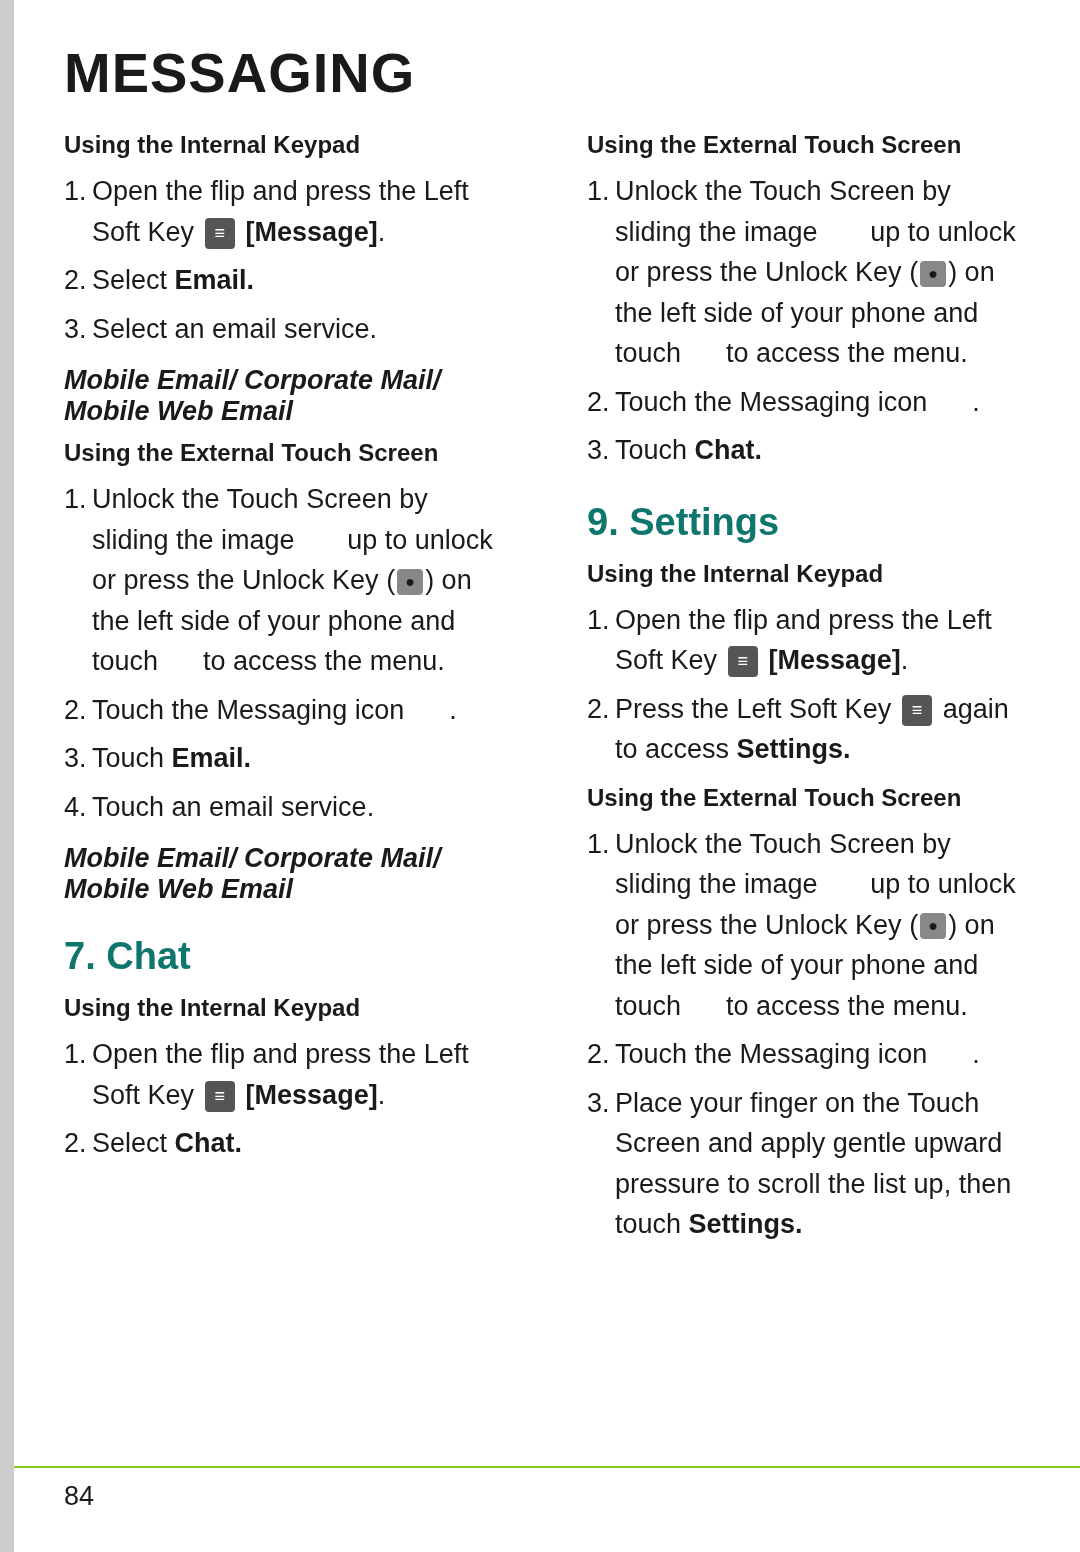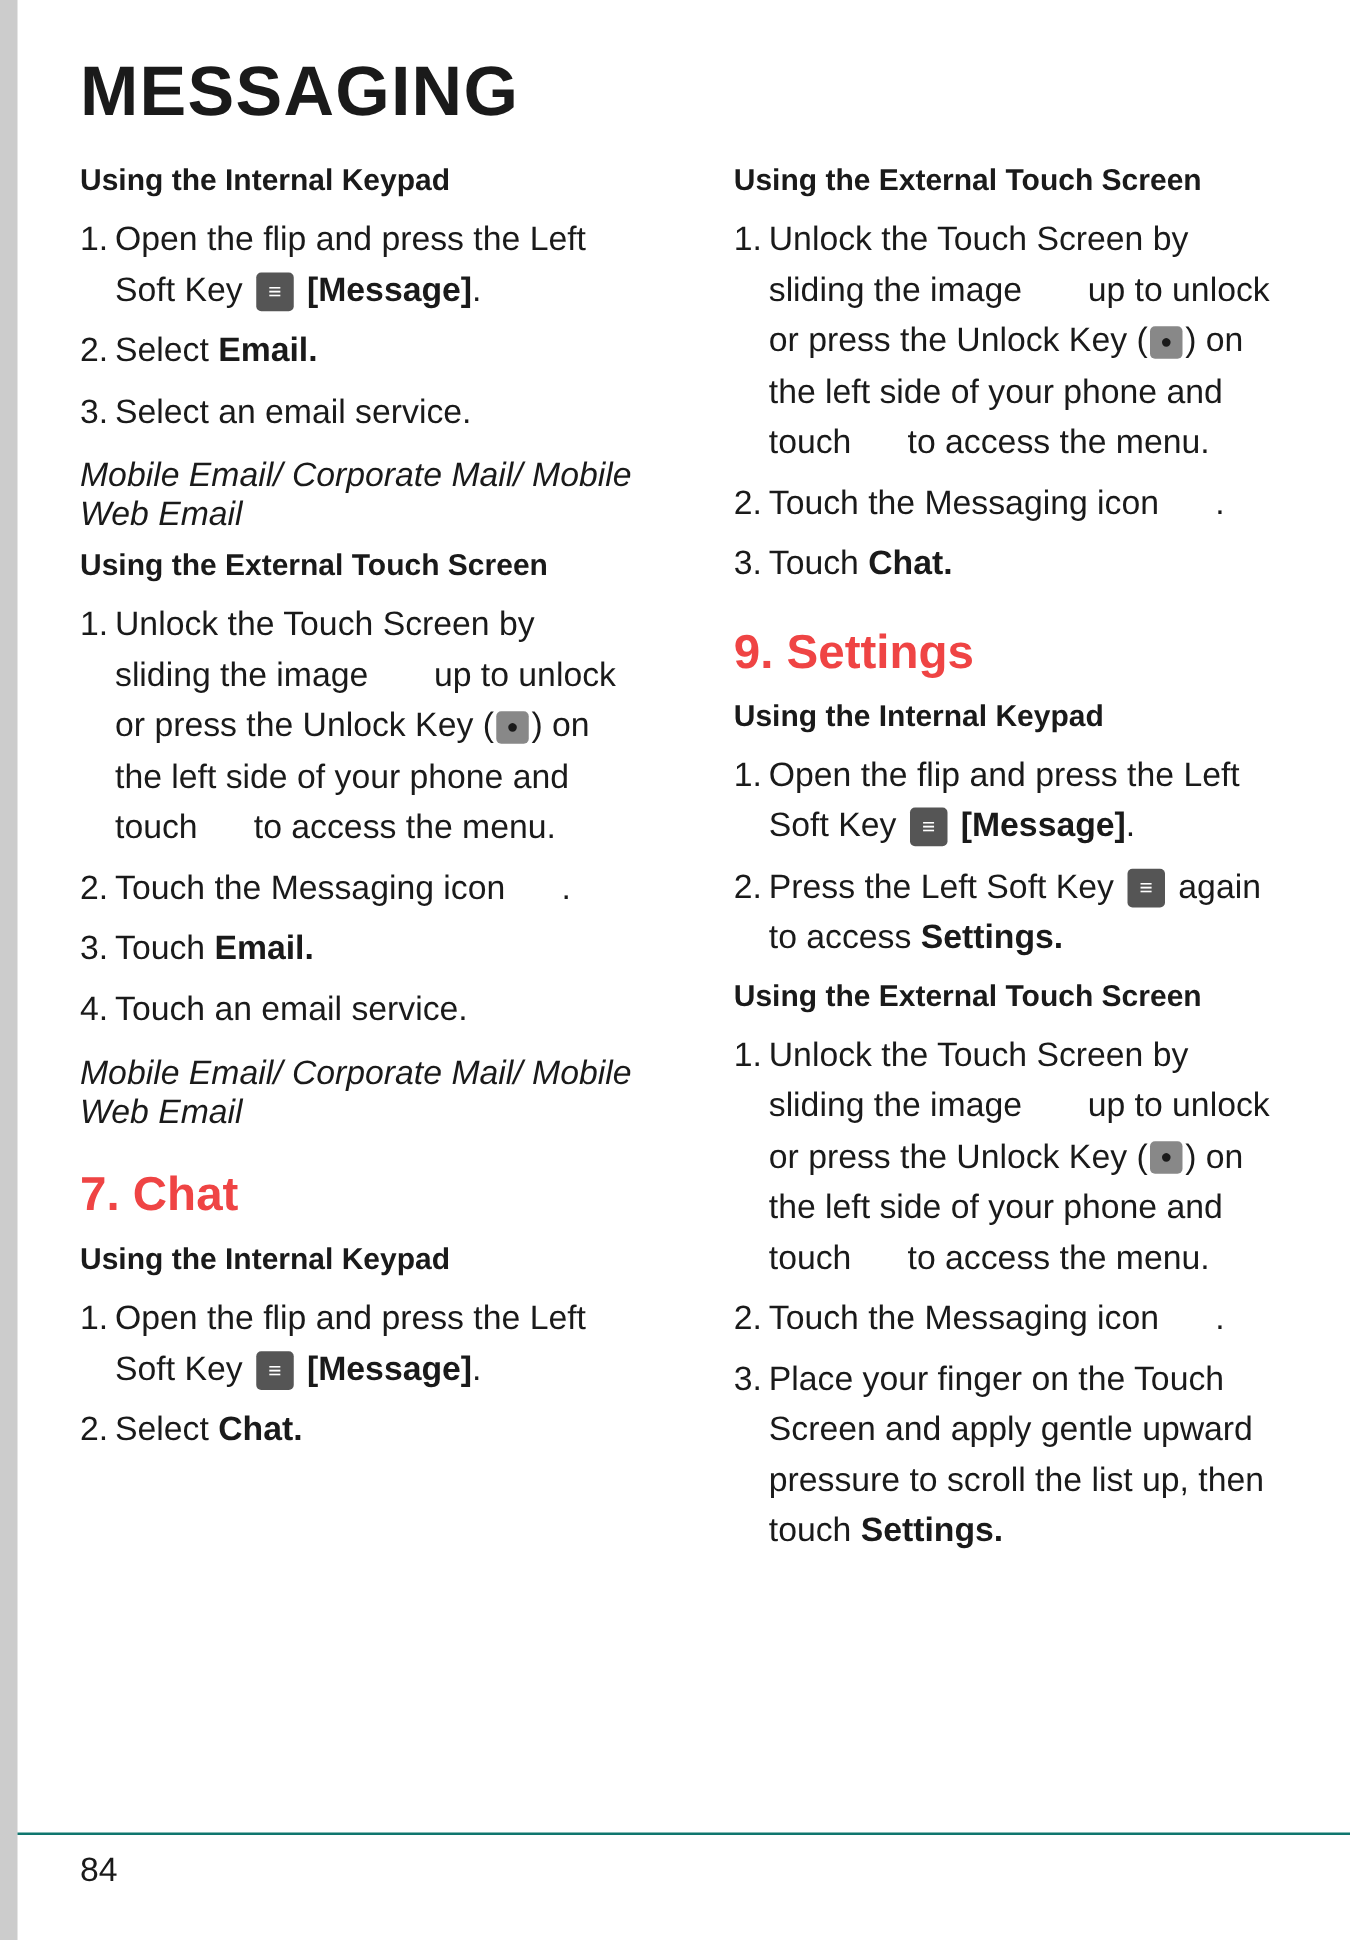--- a/index.html
+++ b/index.html
@@ -67,21 +67,21 @@
     .section-heading {
       font-size: 24px;
       font-weight: bold;
       margin-bottom: 12px;
       margin-top: 8px;
       color: #1a1a1a;
     }
 
     .sub-heading {
       font-size: 27px;
-      font-weight: normal;
+      font-weight: bold;
       font-style: italic;
       margin-bottom: 12px;
       margin-top: 16px;
       color: #1a1a1a;
     }
 
     .numbered-list {
       list-style: none;
       margin-bottom: 14px;
       padding-left: 0;
@@ -102,21 +102,21 @@
       top: 0;
     }
 
     .bold {
       font-weight: bold;
     }
 
     .chapter-title {
       font-size: 38px;
       font-weight: bold;
-      color: #ef4444;
+      color: #0f766e;
       margin-top: 30px;
       margin-bottom: 16px;
     }
 
     .soft-key-icon {
       display: inline-block;
       background: #555;
       color: white;
       font-size: 18px;
       padding: 2px 10px;
@@ -137,21 +137,21 @@
       font-size: 16px;
       text-align: center;
       line-height: 26px;
     }
 
     .bottom-bar {
       position: absolute;
       bottom: 40px;
       left: 14px;
       right: 0;
-      border-top: 2px solid #0f766e;
+      border-top: 2px solid #84cc16;
       padding-top: 12px;
       padding-left: 50px;
     }
 
     .page-number {
       font-size: 27px;
       color: #1a1a1a;
     }
   </style>
 </head>

